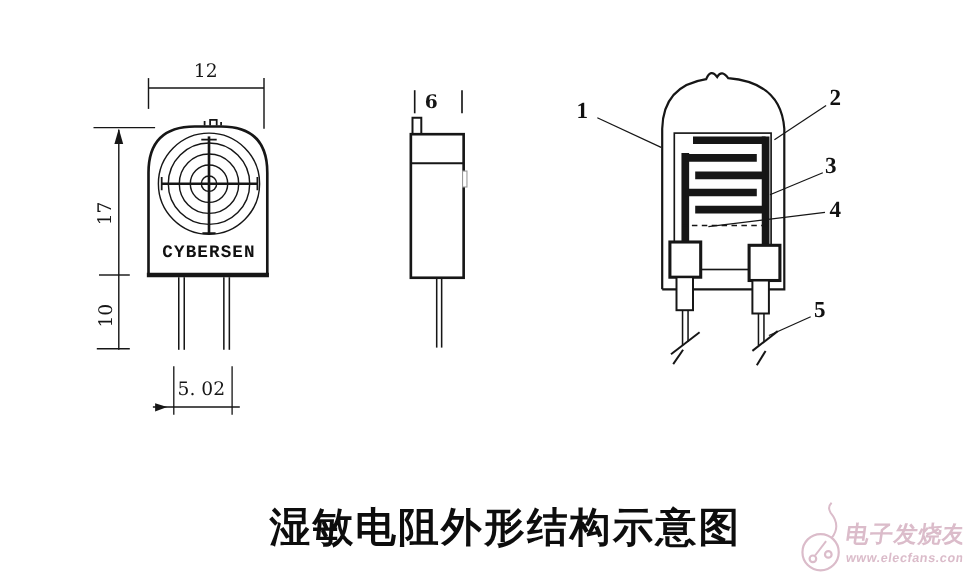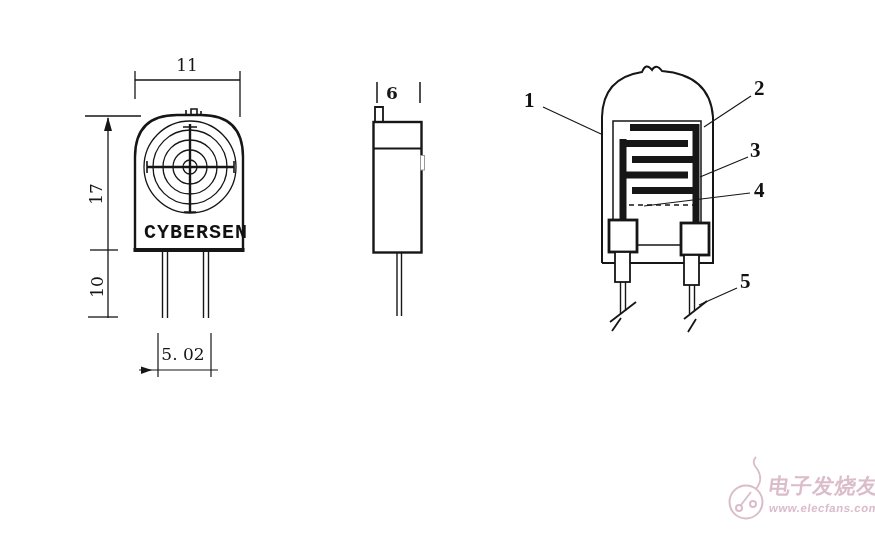--- a/index.html
+++ b/index.html
@@ -9,21 +9,21 @@
   }
   .abs{position:absolute;}
   svg{position:absolute;left:0;top:0;}
   .dim-text{
     font-family:"DejaVu Serif", serif;
     font-size:17px;color:#161616;text-align:center;line-height:20px;
   }
   .dim-rot{transform:rotate(-90deg);transform-origin:center center;}
   .brand-text{
     font-family:"Liberation Mono", monospace;font-weight:bold;
-    font-size:20px;letter-spacing:1px;color:#111;text-align:center;white-space:nowrap;
+    font-size:16px;letter-spacing:1px;color:#111;text-align:center;white-space:nowrap;
   }
   .part-num{
     font-family:"Liberation Serif", serif;font-weight:bold;
     font-size:21px;color:#111;
   }
   .caption{
     font-family:"Liberation Serif","DejaVu Serif",serif;font-weight:bold;
     font-size:37px;letter-spacing:2px;color:#0d0d0d;white-space:nowrap;
   }
   .wm{color:#dbbcca;}
@@ -160,32 +160,33 @@
       <g stroke="#dbbcca" stroke-width="2">
         <circle cx="746" cy="502" r="16.5"></circle>
         <path d="M756,489 Q765,478 755,466 Q752,461 756,457" stroke-width="1.8"></path>
         <circle cx="739" cy="508" r="3"></circle>
         <circle cx="753" cy="504" r="3"></circle>
         <path d="M741,505 L751,492" stroke-width="1.8"></path>
       </g>
     </g>
   </svg>
 
-  <div class="abs dim-text" style="left:174px;top:55px;width:26px;">11</div>
+  <div class="abs dim-text" style="left:174px;top:55px;width:26px;">12</div>
   <div class="abs dim-text dim-rot" style="left:79px;top:184px;width:34px;">17</div>
   <div class="abs dim-text dim-rot" style="left:80px;top:277px;width:34px;">10</div>
   <div class="abs dim-text" style="left:156px;top:344px;width:54px;">5. 02</div>
 
   <div class="abs brand-text" style="left:144px;top:221px;width:92px;">CYBERSEN</div>
 
   <div class="abs dim-text" style="left:382px;top:83px;width:20px;font-weight:bold;">6</div>
 
   <div class="abs part-num" style="left:524px;top:88px;">1</div>
   <div class="abs part-num" style="left:754px;top:76px;">2</div>
   <div class="abs part-num" style="left:750px;top:138px;">3</div>
   <div class="abs part-num" style="left:754px;top:178px;">4</div>
   <div class="abs part-num" style="left:740px;top:269px;">5</div>
 
+  <div class="abs caption" style="left:245px;top:455px;">湿敏电阻外形结构示意图</div>
 
   <div class="abs wm wm-name" style="left:769px;top:472px;">电子发烧友</div>
   <div class="abs wm wm-url" style="left:769px;top:502px;">www.elecfans.com</div>
 
 </div>
 
 </body></html>

